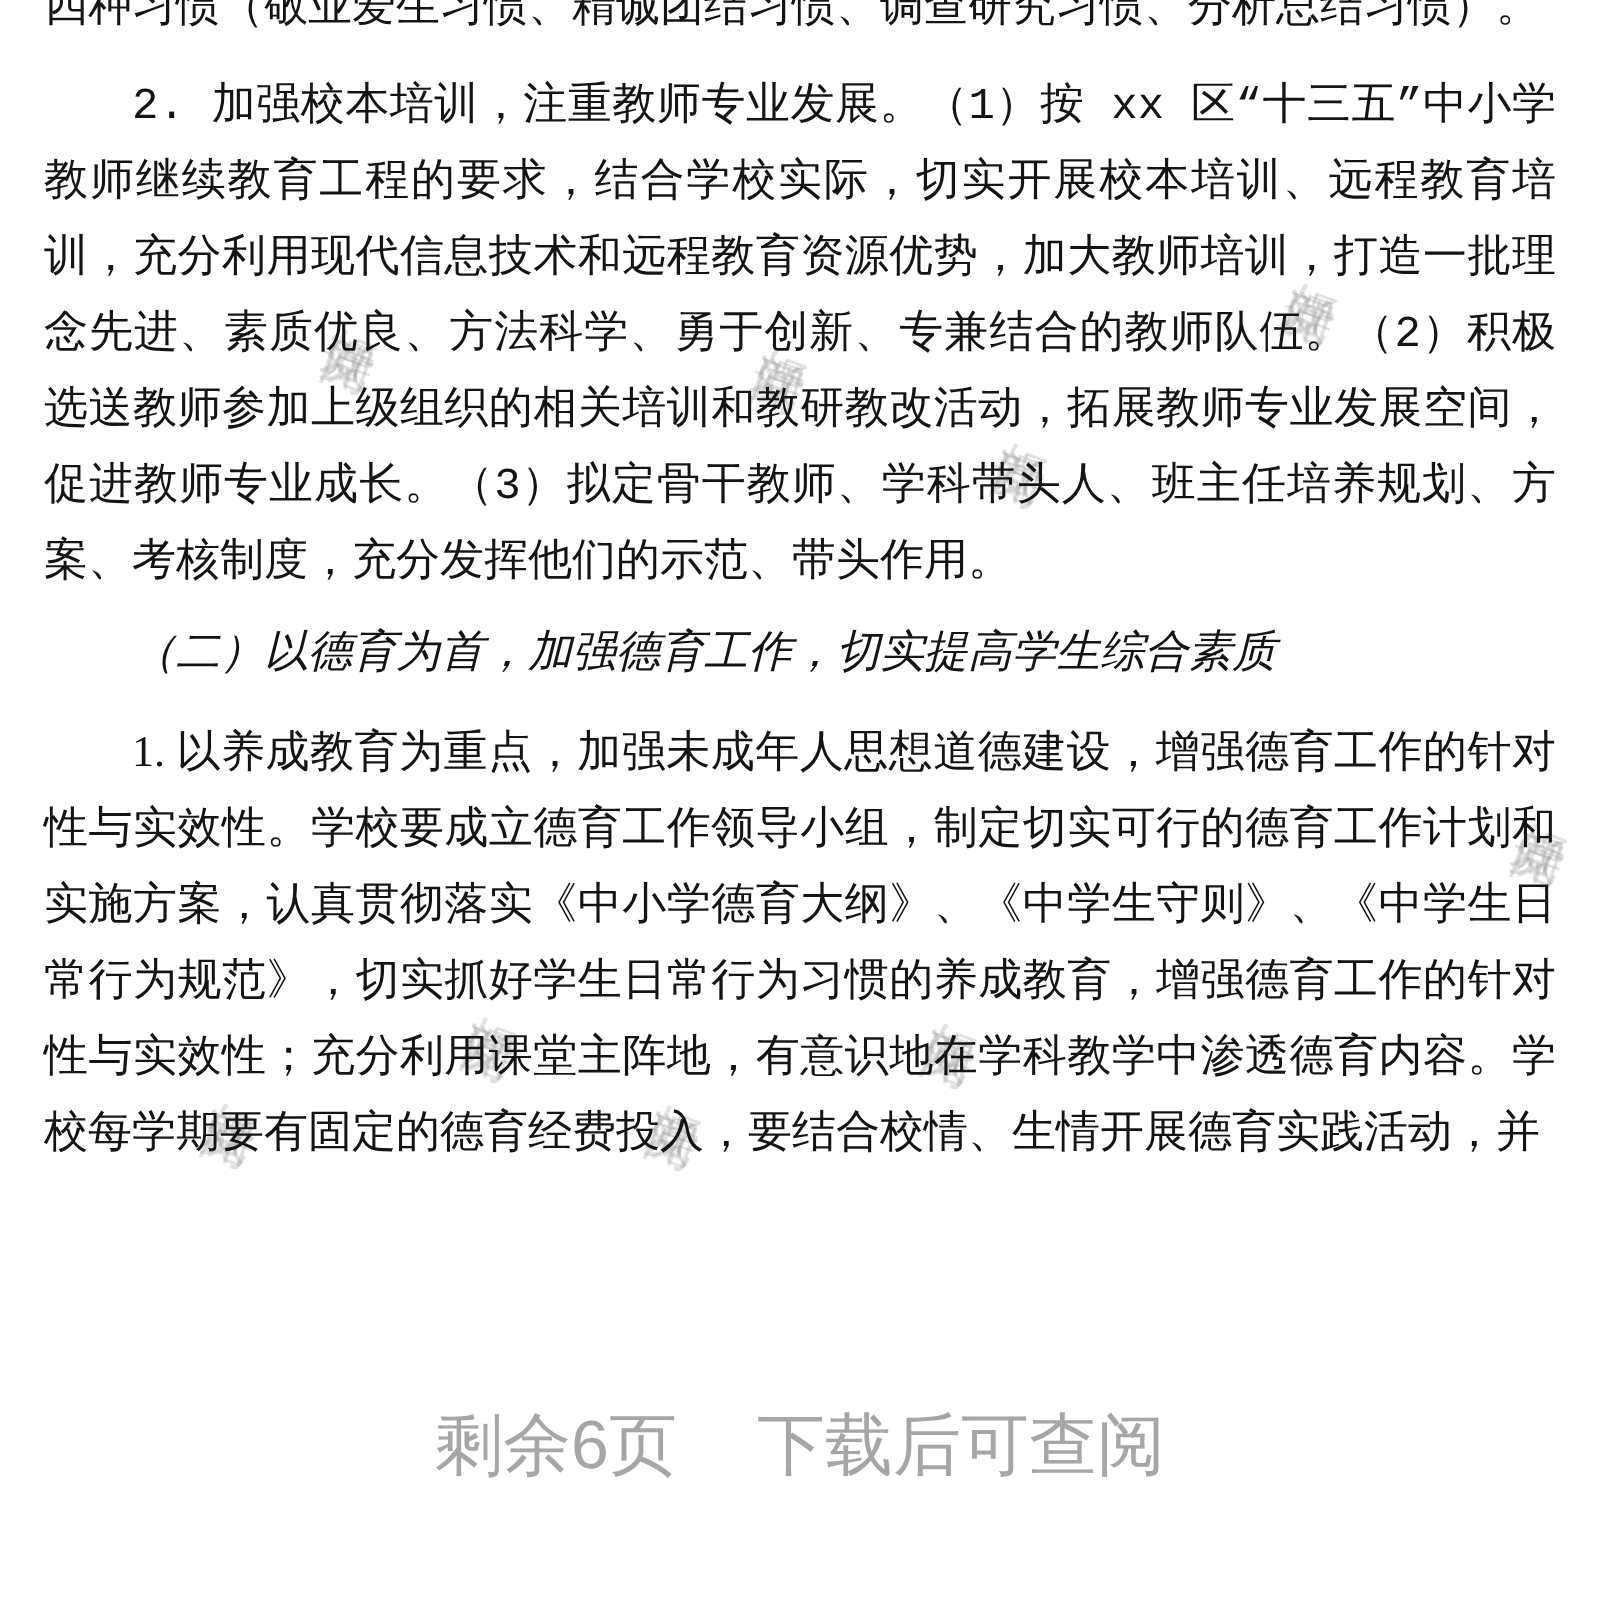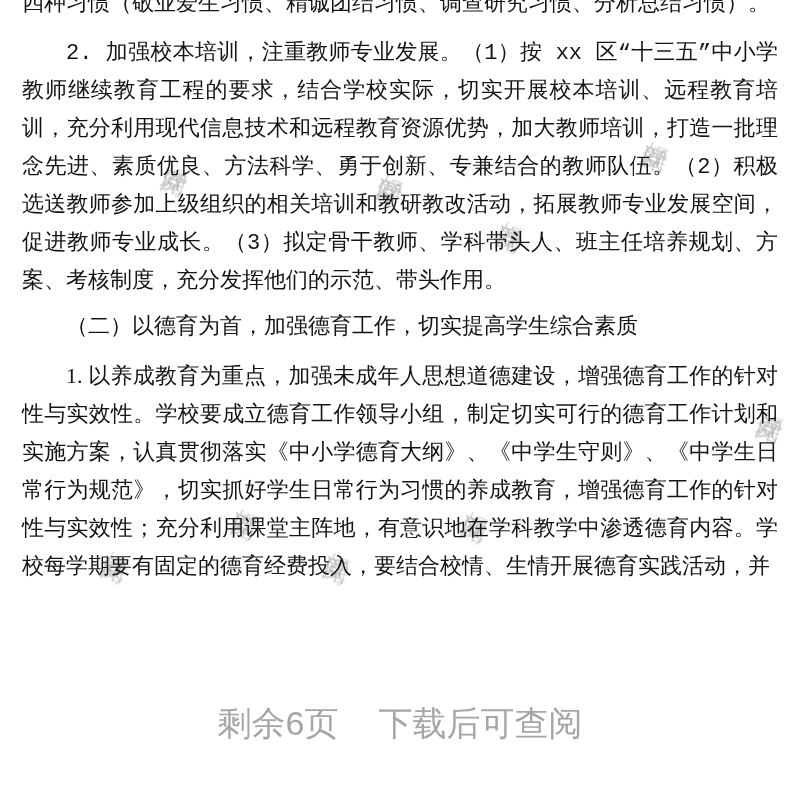--- a/index.html
+++ b/index.html
@@ -45,21 +45,21 @@
     font-size: 22px;
     line-height: 38px;
     color: #141414;
     text-align: justify;
     text-justify: inter-ideograph;
     word-break: break-all;
   }
   p.indent { text-indent: 44px; }
   p.mb-13 { margin-bottom: 13px; }
   p.mb-6  { margin-bottom: 6px; font-family: Liberation Mono, monospace; }
-  p.mb-12 { margin-bottom: 12px; }
+  p.mb-12 { margin-bottom: 12px; font-style: italic; }
   
   .footer-notice {
     position: absolute;
     top: 700px;
     left: 0;
     width: 100%;
     text-align: center;
     font-family: "Liberation Sans", "DejaVu Sans", sans-serif;
     font-size: 34px;
     line-height: 46px;

